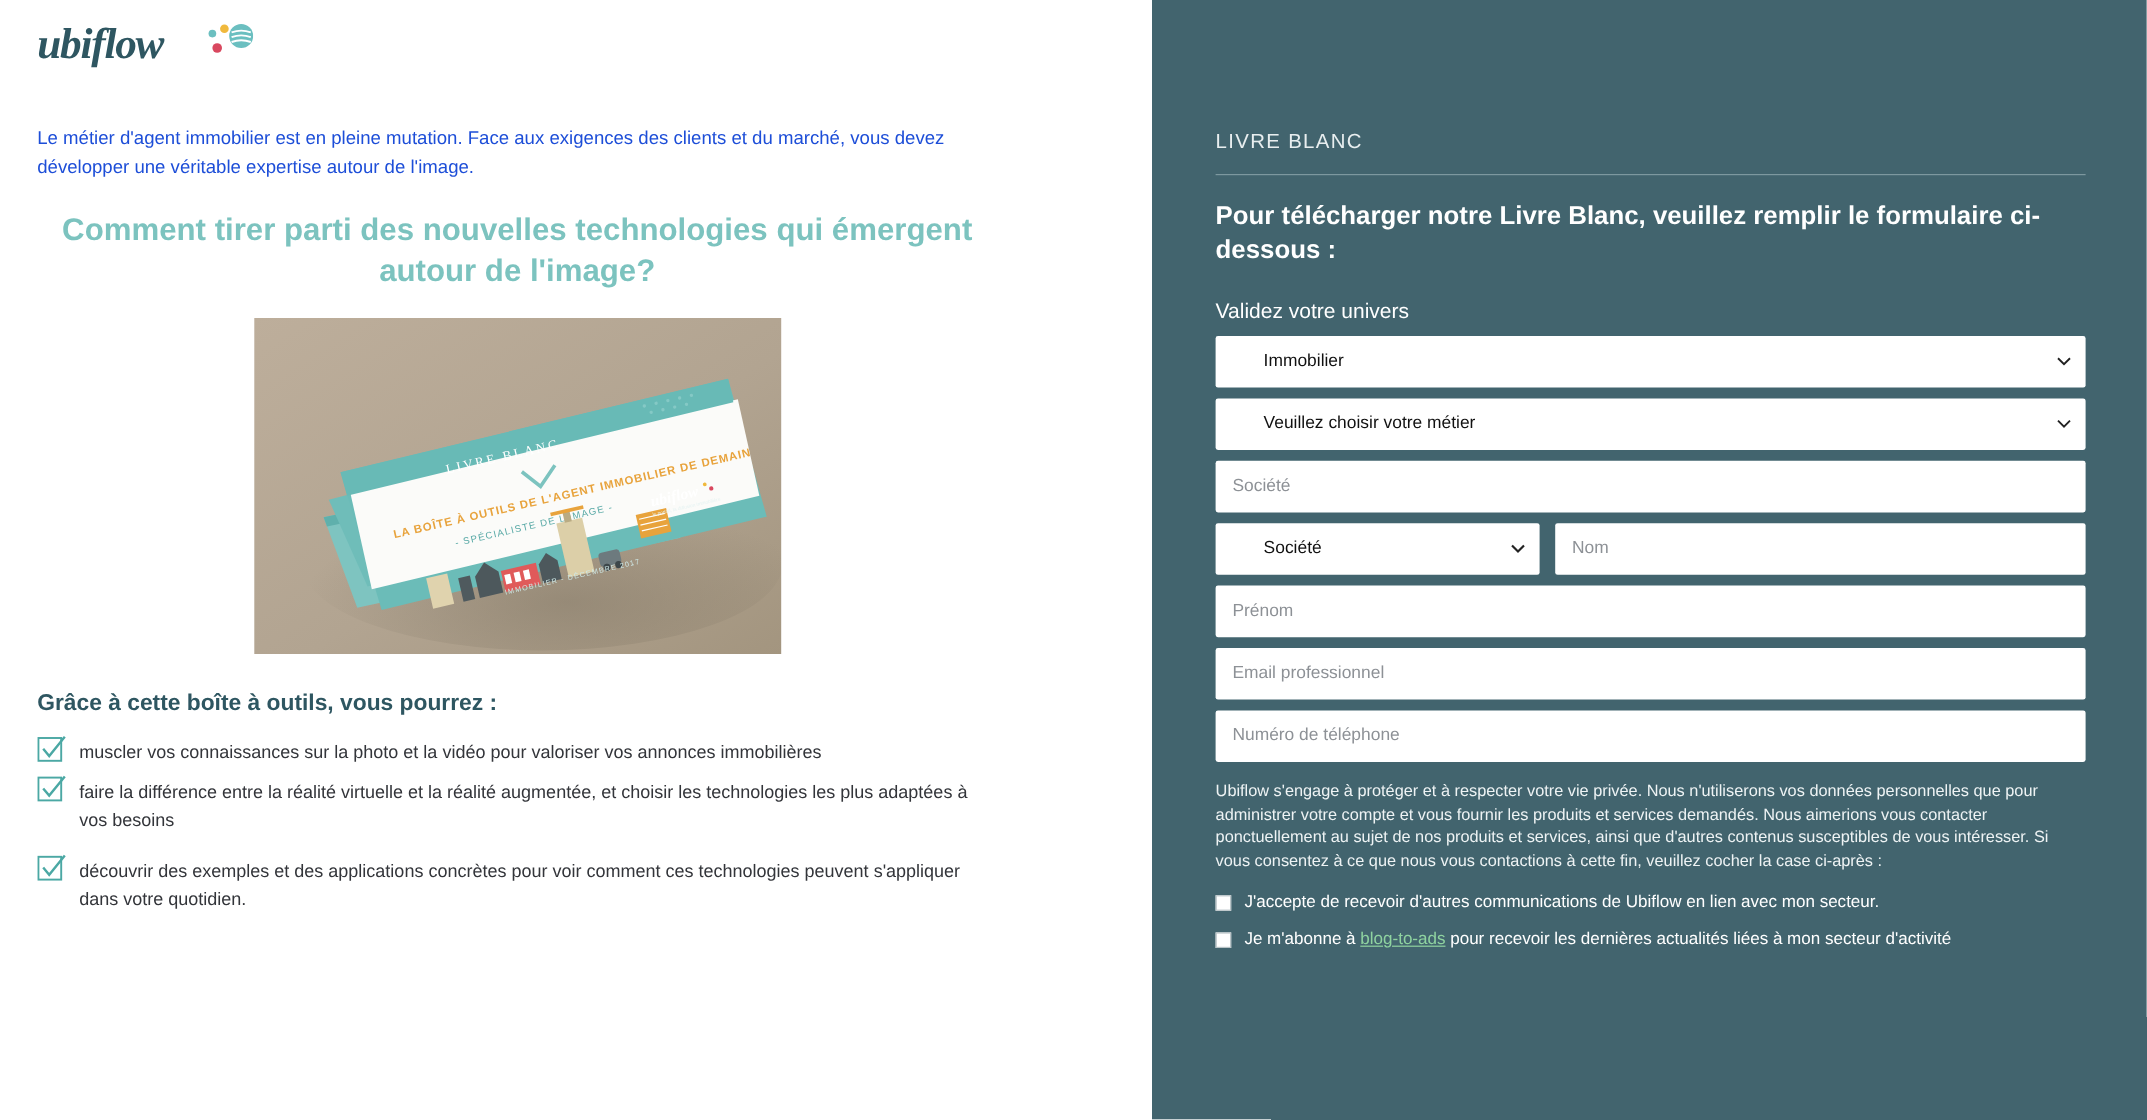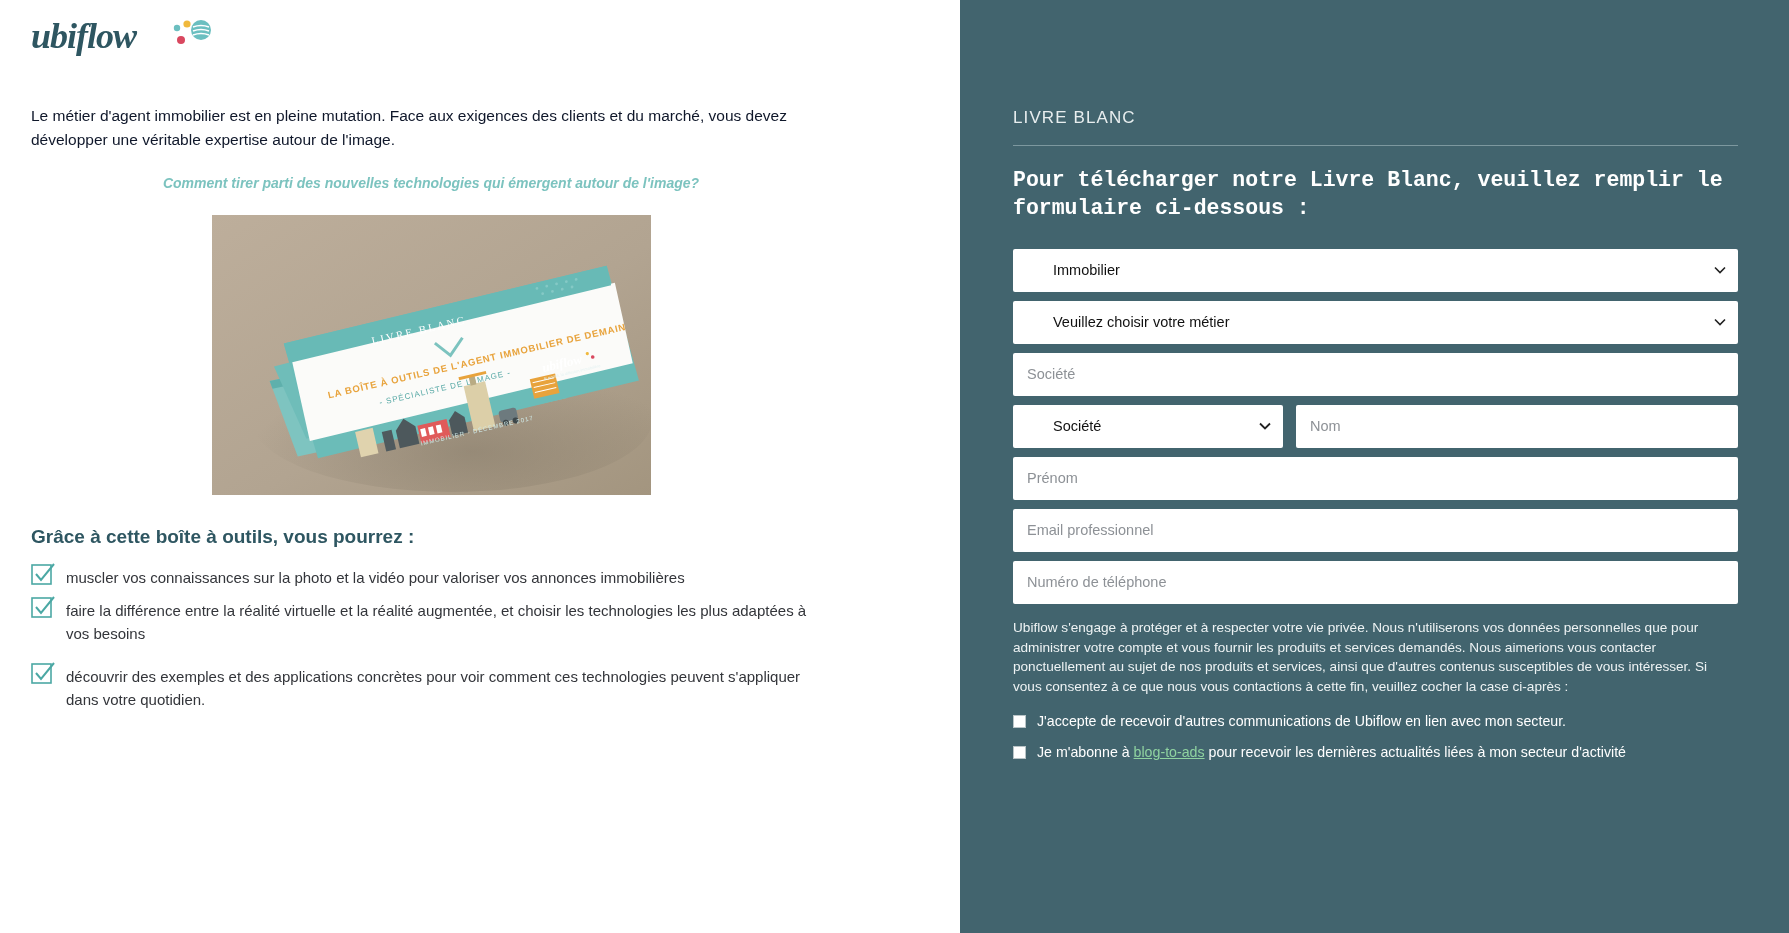--- a/index.html
+++ b/index.html
@@ -24,35 +24,34 @@
   .page-title {
     color: #2e5661;
     font-size: 33px;
     font-weight: 700;
     line-height: 1.18;
     letter-spacing: -0.2px;
     font-stretch: condensed;
     margin-bottom: 22px;
   }
   .intro-para {
-    color: #0f172a;
+    color: #1d4ed8;
     font-size: 15.5px;
     line-height: 1.55;
     width: 800px;
     margin-bottom: 22px;
   }
   .sub-heading {
     color: #7cc3bf;
-    font-size: 14px;
+    font-size: 26px;
     font-weight: 700;
     line-height: 1.32;
     text-align: center;
     width: 800px;
     margin: 0 auto 22px auto;
-    font-style: italic;
   }
 
   .book-image {
     width: 439px; height: 280px;
     margin: 0 auto;
     position: relative;
     overflow: hidden;
     background: linear-gradient(160deg,#b8aa97 0%, #b2a491 45%, #a99b88 100%);
   }
   .book-svg { position: absolute; inset: 0; }
@@ -95,21 +94,20 @@
     font-weight: 400;
     padding-bottom: 17px;
   }
   .divider { height: 1px; background: #7d989f; width: 100%; margin-bottom: 20px; }
   .form-heading {
     color: #ffffff;
     font-size: 21.5px;
     font-weight: 700;
     line-height: 1.32;
     margin-bottom: 26px;
-    font-family: Liberation Mono, monospace;
   }
   .field-label {
     color: #ffffff;
     font-size: 17.5px;
     font-weight: 400;
     margin-bottom: 10px;
   }
 
   .field-row { display: flex; gap: 13px; margin-bottom: 9px; }
   .fld {
@@ -300,20 +298,21 @@
     </div>
   </div>
 
   <div class="right-col">
     <div class="form-inner">
 
       <div class="kicker">LIVRE BLANC</div>
       <div class="divider"></div>
       <div class="form-heading">Pour télécharger notre Livre Blanc, veuillez remplir le formulaire ci-dessous :</div>
 
+      <div class="field-label">Validez votre univers</div>
 
       <div class="field-row">
         <div class="fld select">
           <span class="val">Immobilier</span>
           <svg class="chevron" viewBox="0 0 12 8">
             <path d="M1 1.5 L6 6.5 L11 1.5" fill="none" stroke="#222" stroke-width="1.6"></path>
           </svg>
         </div>
       </div>
 

